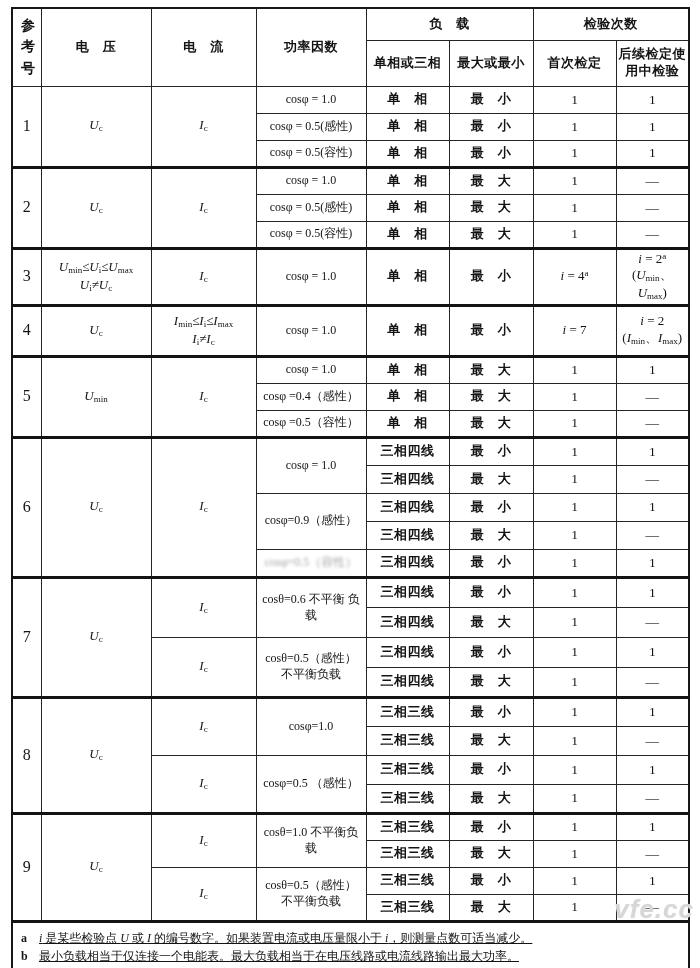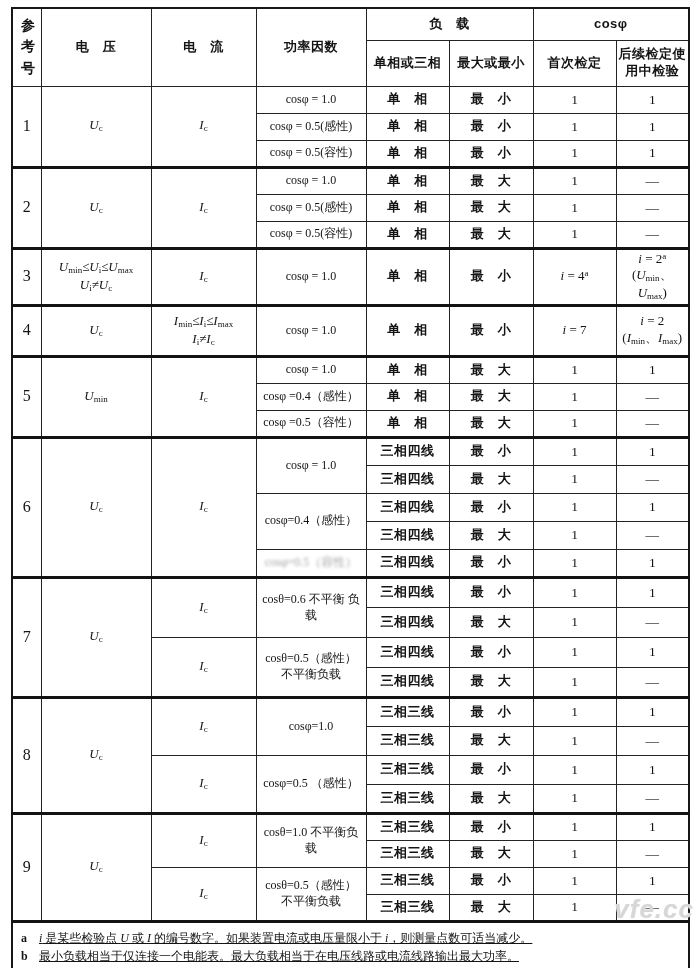--- a/index.html
+++ b/index.html
@@ -79,21 +79,21 @@
         <col style="width:73px">
   </colgroup>
 
   <tbody>
         <tr class="h32">
     <td rowspan="2" class="cn refh">参考号</td>
     <td rowspan="2" class="cn">电　压</td>
     <td rowspan="2" class="cn">电　流</td>
     <td rowspan="2" class="cn">功率因数</td>
     <td colspan="2" class="cn">负　载</td>
-    <td colspan="2" class="cn">cosφ</td>
+    <td colspan="2" class="cn">检验次数</td>
   </tr>
   <tr class="h46 hd2">
     <td class="cn">单相或三相</td>
     <td class="cn">最大或最小</td>
     <td class="cn">首次检定</td>
     <td class="cn">后续检定使用中检验</td>
   </tr>
 
   <tr class="h27">
     <td rowspan="3" class="refnum">1</td>
@@ -202,21 +202,21 @@
     <td class="num">1</td>
     <td class="num">1</td>
   </tr>
   <tr class="h28">
     <td class="cn">三相四线</td>
     <td class="cn">最　大</td>
     <td class="num">1</td>
     <td class="num">—</td>
   </tr>
   <tr class="h28">
-    <td rowspan="2" class="pf">cosφ=0.4（感性）</td>
+    <td rowspan="2" class="pf">cosφ=0.9（感性）</td>
     <td class="cn">三相四线</td>
     <td class="cn">最　小</td>
     <td class="num">1</td>
     <td class="num">1</td>
   </tr>
   <tr class="h28">
     <td class="cn">三相四线</td>
     <td class="cn">最　大</td>
     <td class="num">1</td>
     <td class="num">—</td>

